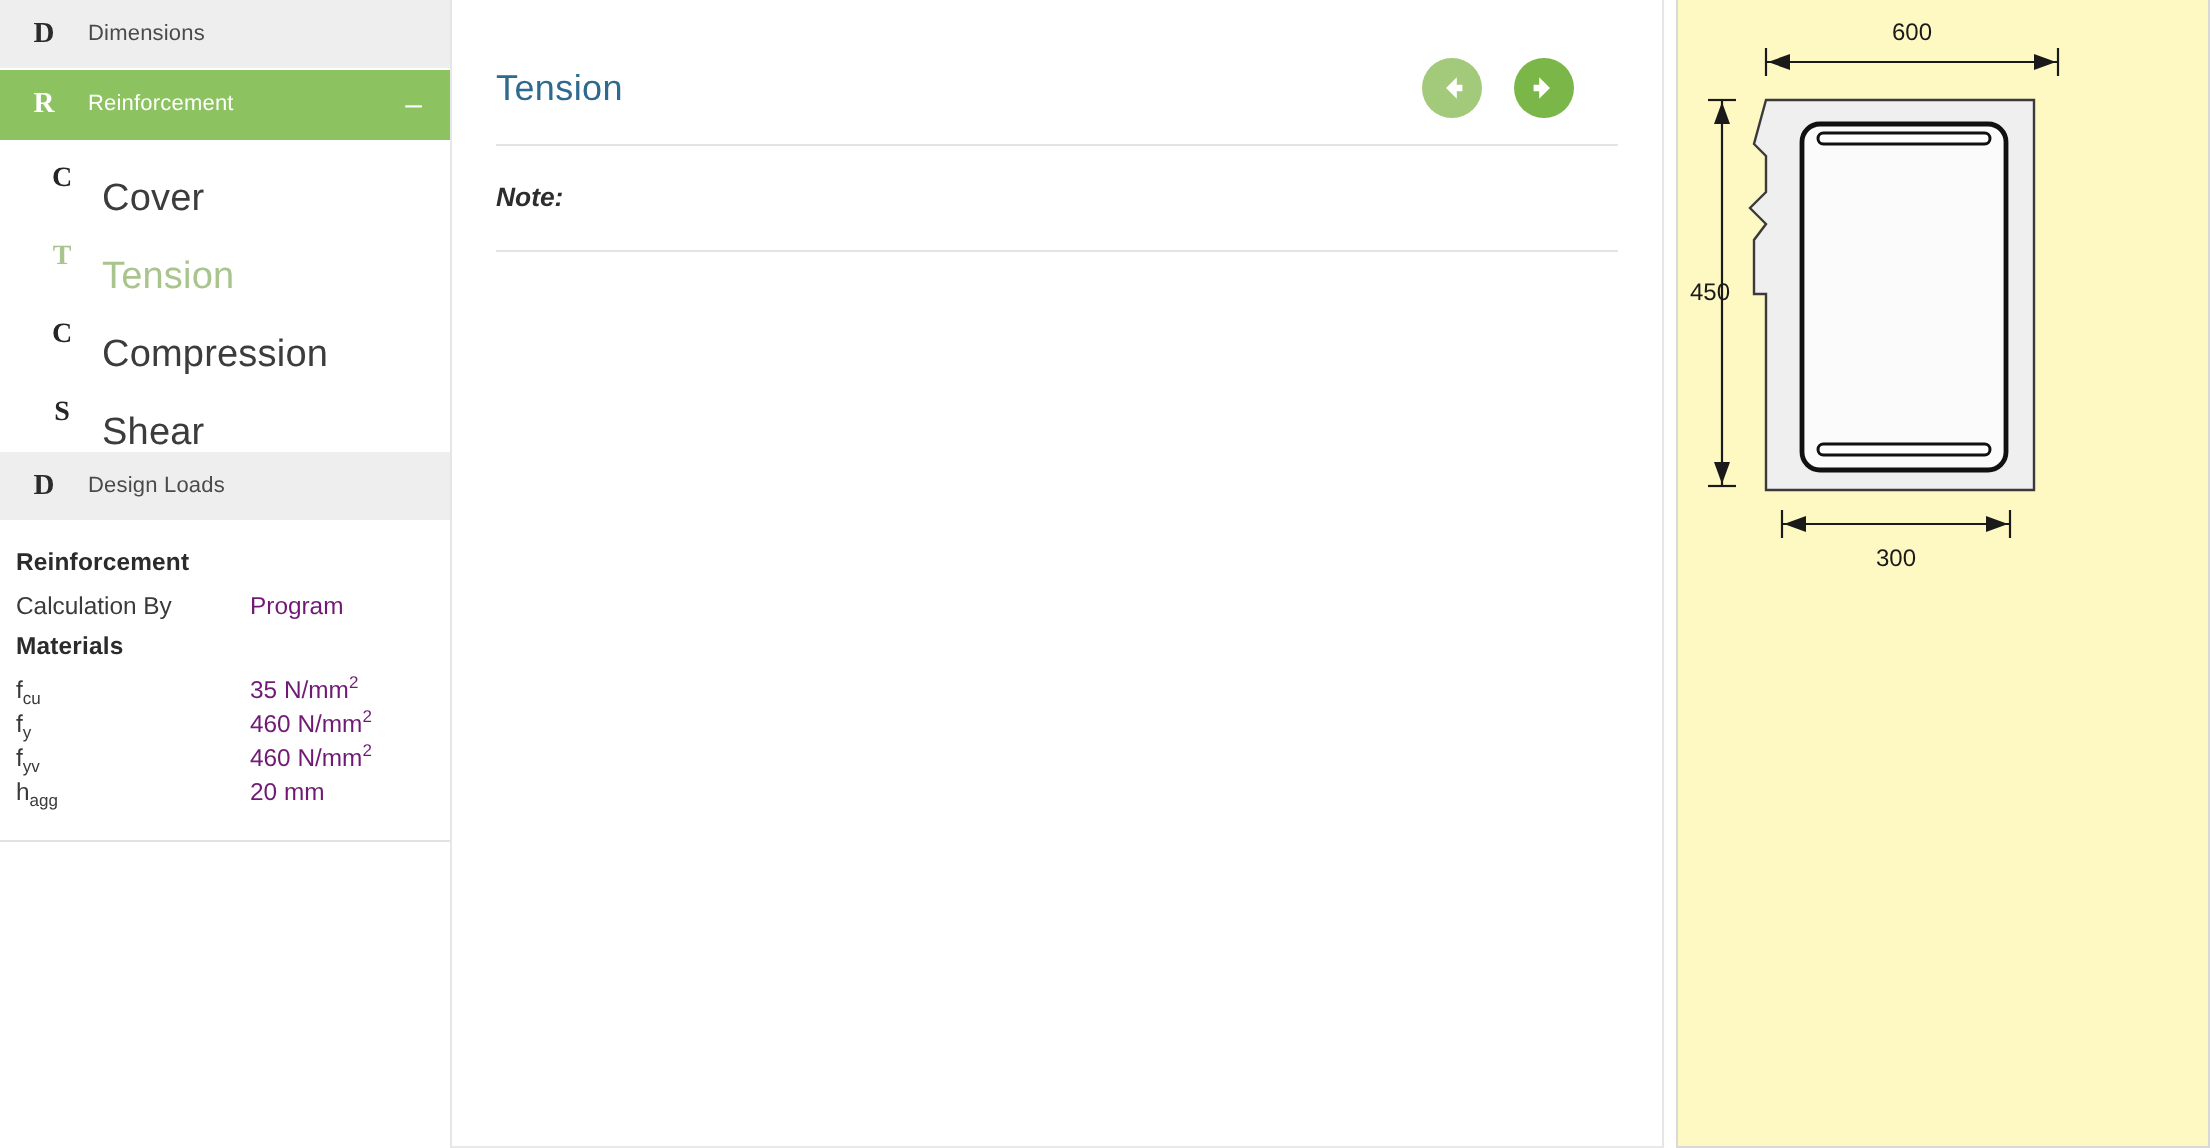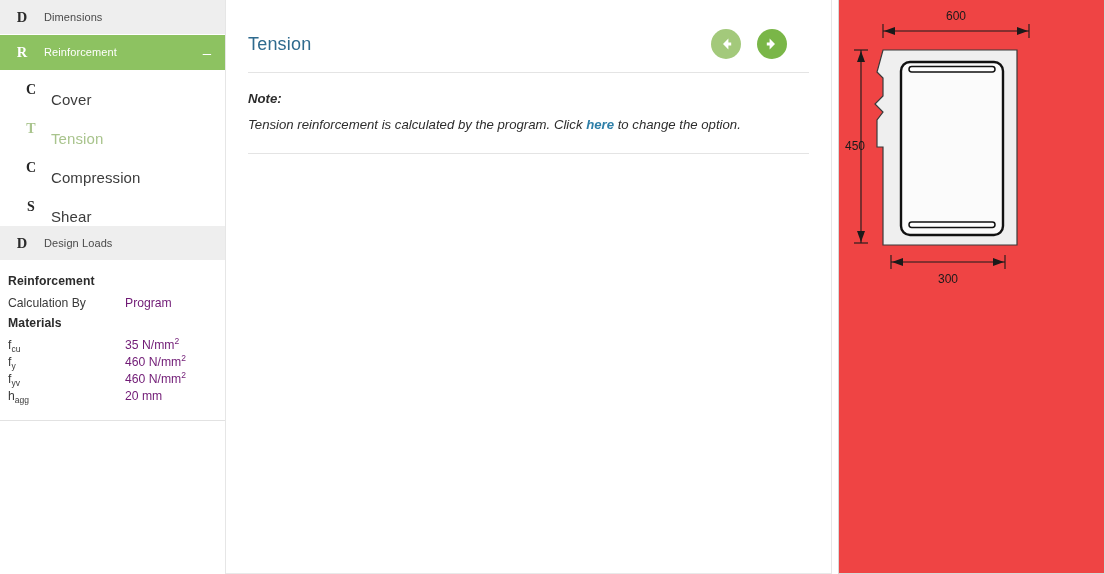--- a/index.html
+++ b/index.html
@@ -80,21 +80,21 @@
     background: #ffffff;
   }
   .nav-row.sub .nav-icon {
     width: 44px;
     min-width: 44px;
     font-size: 14px;
     color: #262626;
     padding-left: 18px;
   }
   .nav-row.sub .nav-label {
-    font-size: 15px;
+    font-size: 19px;
     color: #3c3c3c;
     padding-left: 7px;
     margin-top: 20px;
   }
   .nav-row.sub.current .nav-icon { color: #a9c48d; }
   .nav-row.sub.current .nav-label { color: #a9c48d; }
 
   
   .summary {
     padding: 12px 0 0 0;
@@ -203,21 +203,21 @@
   .note-rule {
     margin: 19px 22px 0 22px;
     border-bottom: 1px solid #e4e4e4;
   }
 
   
   .diagram-panel {
     width: 267px;
     min-width: 267px;
     height: 574px;
-    background: #ef4444;
+    background: #fef9c3;
     border-left: 1px solid #d8d8d8;
     border-right: 1px solid #d8d8d8;
     border-bottom: 1px solid #d8d8d8;
     position: relative;
     margin-left: 6px;
   }
   .diagram-panel svg { display: block; }
 </style>
 </head>
 <body>
@@ -312,21 +312,20 @@
           <svg width="20" height="20" viewBox="0 0 20 20">
             <path d="M7.6 4.6 L13 10 L7.6 15.4 L7.6 11.6 L4.8 11.6 L4.8 8.4 L7.6 8.4 Z" fill="#ffffff"></path>
           </svg>
         </button>
       </div>
     </div>
     <div class="head-rule"></div>
 
     <div class="note-block">
       <p class="note-label">Note:</p>
-      <p class="note-text"><span>Tension reinforcement is calculated by the program. Click </span><a class="note-link">here</a><span> to change the option.</span></p>
     </div>
     <div class="note-rule"></div>
   </main>
 
   <aside class="diagram-panel">
     <svg width="265" height="300" viewBox="0 0 265 300">
 
       <g stroke="#1a1a1a" stroke-width="1.1">
         <line x1="44" y1="31" x2="190" y2="31"></line>
         <line x1="44" y1="24" x2="44" y2="38"></line>

